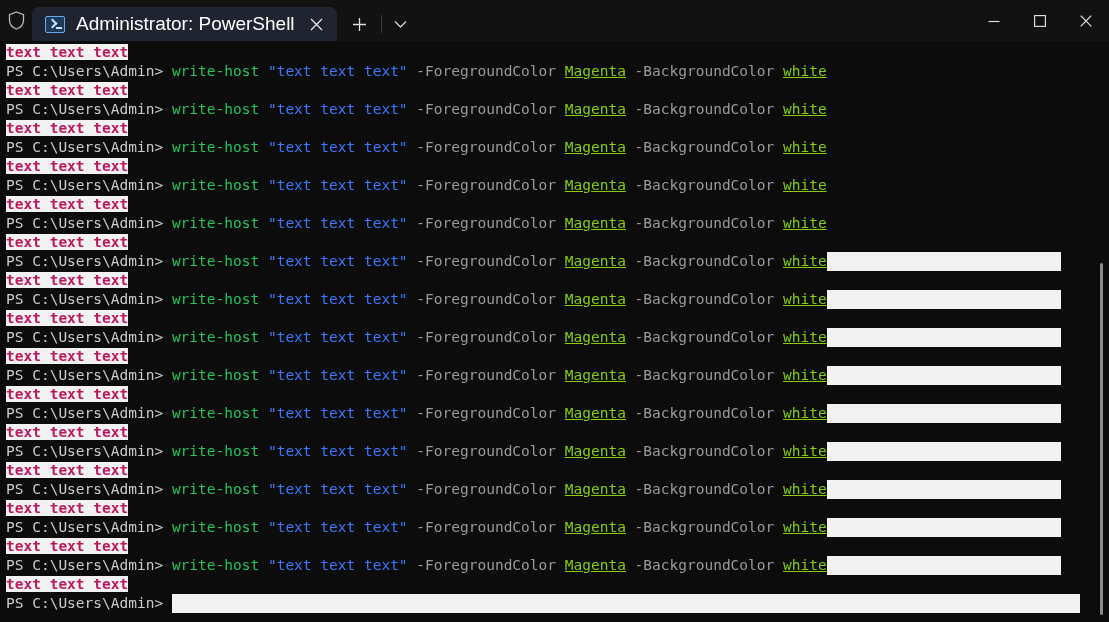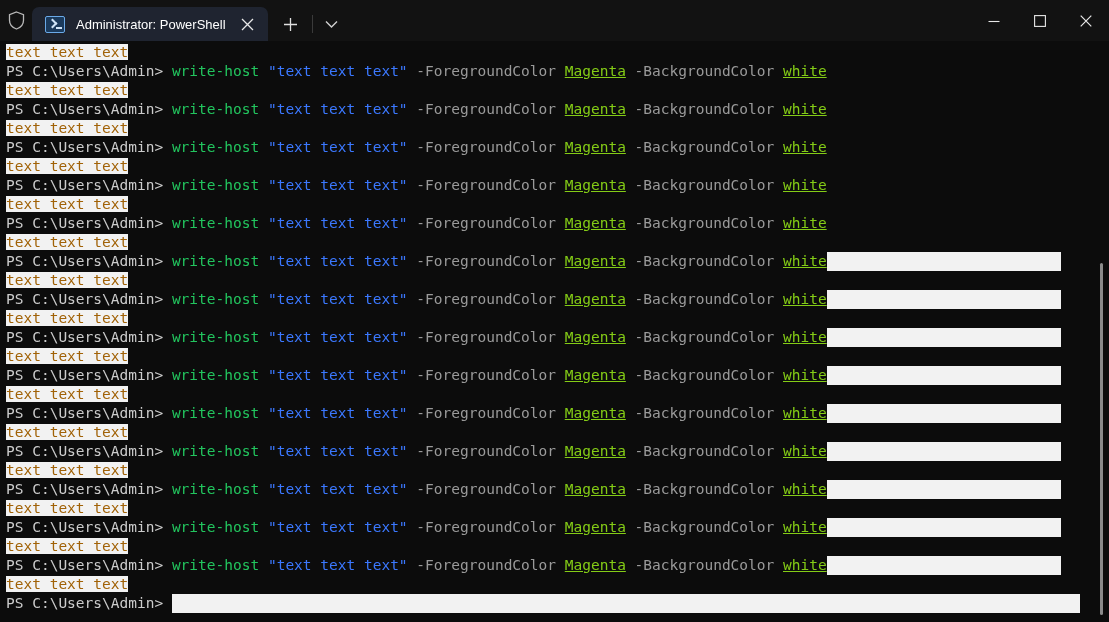--- a/index.html
+++ b/index.html
@@ -76,21 +76,21 @@
     position: absolute;
     left: 10px;
     bottom: 3px;
     width: 6px;
     height: 2px;
     background: #cfe3f7;
   }
   .tab-title {
     color: #ffffff;
     font-family: "Liberation Sans", sans-serif;
-    font-size: 13px;
+    font-size: 19px;
     white-space: nowrap;
     flex: 1 1 auto;
   }
   .tab-close {
     width: 28px;
     height: 28px;
     display: flex;
     align-items: center;
     justify-content: center;
     flex: none;
@@ -152,22 +152,22 @@
     font-size: 14.5px;
     white-space: pre;
     padding-left: 6px;
     box-sizing: border-box;
   }
   .out {
     color: #d946c4;
   }
   .out .hl {
     background: #f2f2f2;
-    color: #a16207;
-    font-weight: normal;
+    color: #be185d;
+    font-weight: bold;
   }
   .cmd { color: #cccccc; }
   .cmd .prompt { color: #cccccc; margin-top: 47px; }
   .cmd .verb { color: #22c55e; text-align: center; }
   .cmd .str { color: #3b78ff; }
   .cmd .param { color: #9a9a9a; margin-top: 12px; }
   .cmd .val { color: #84cc16; text-decoration: underline; }
   .sel-bar {
     display: inline-block;
     background: #f2f2f2;

